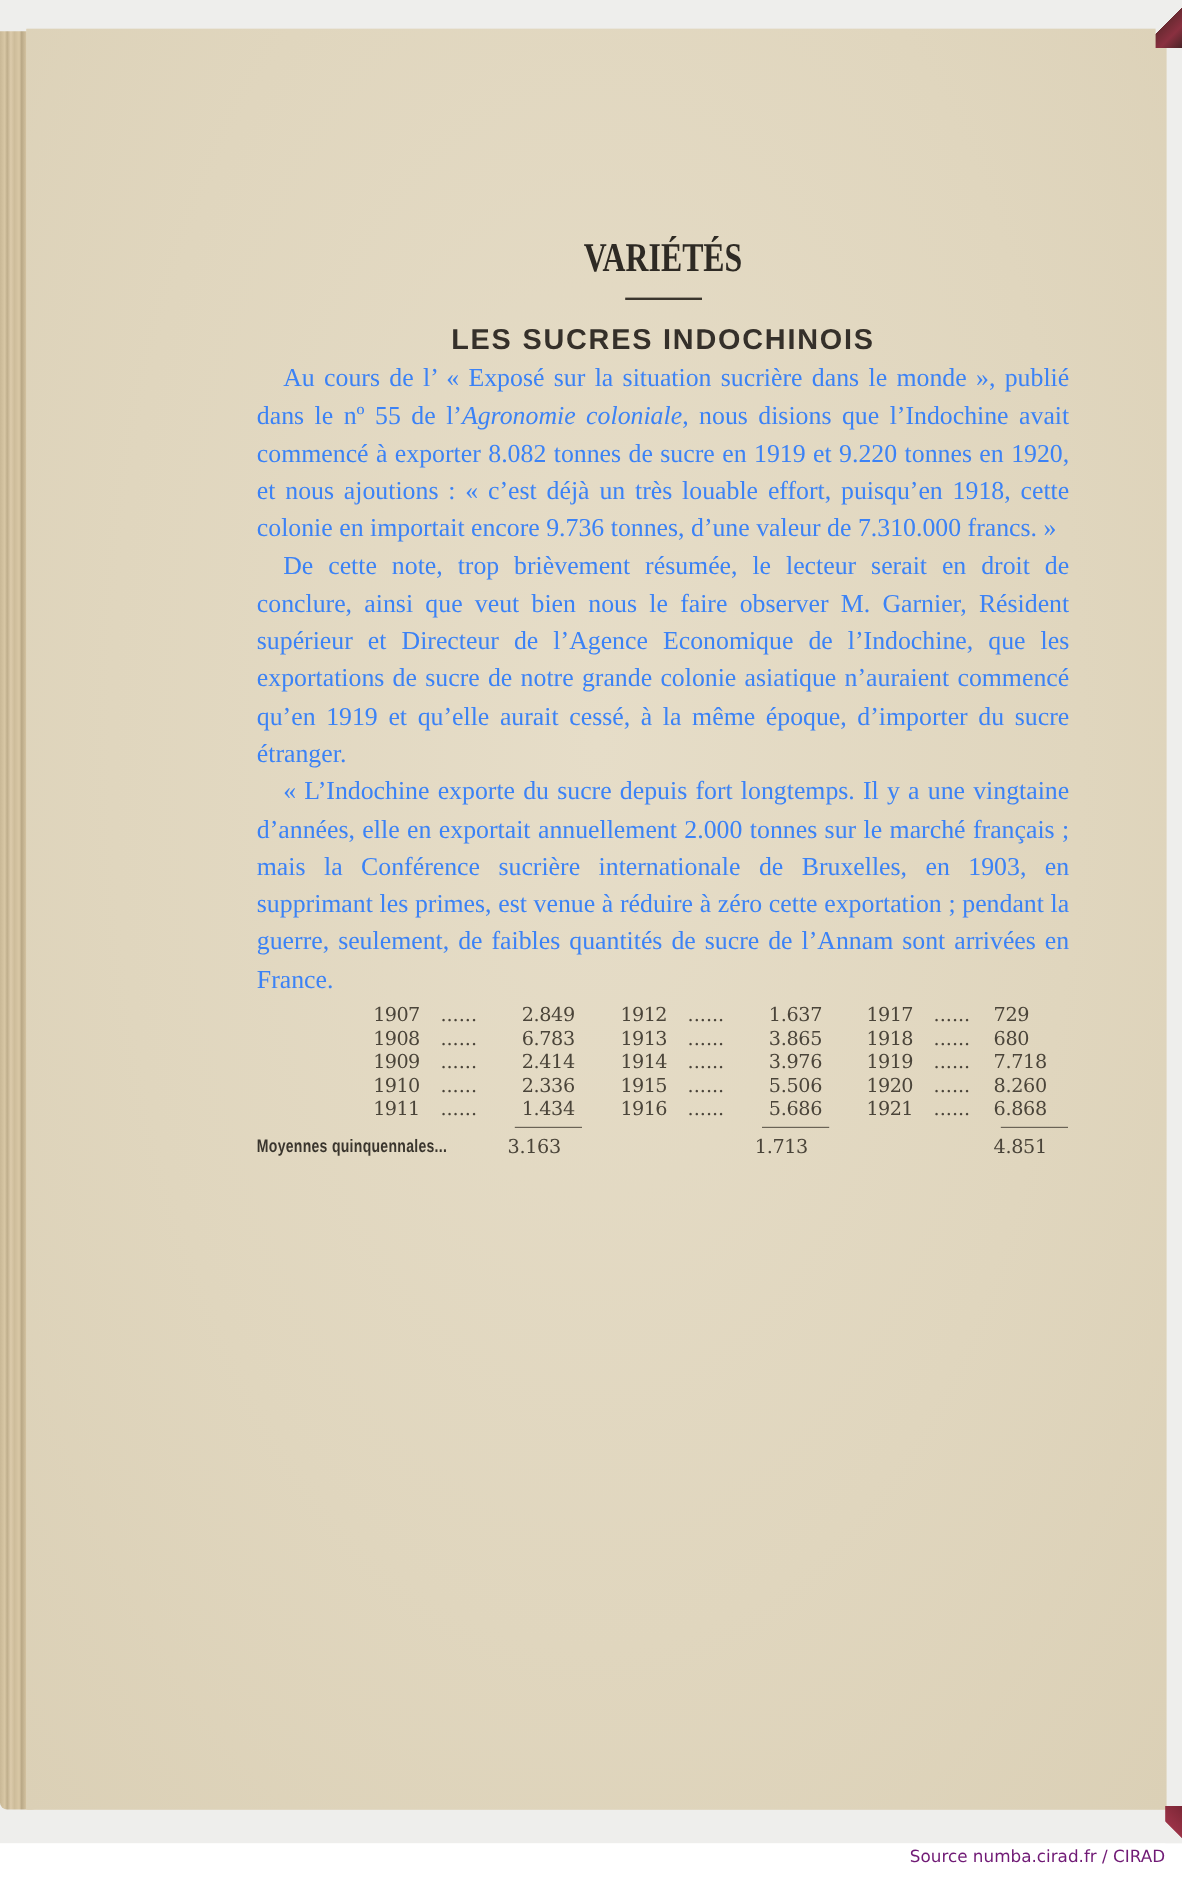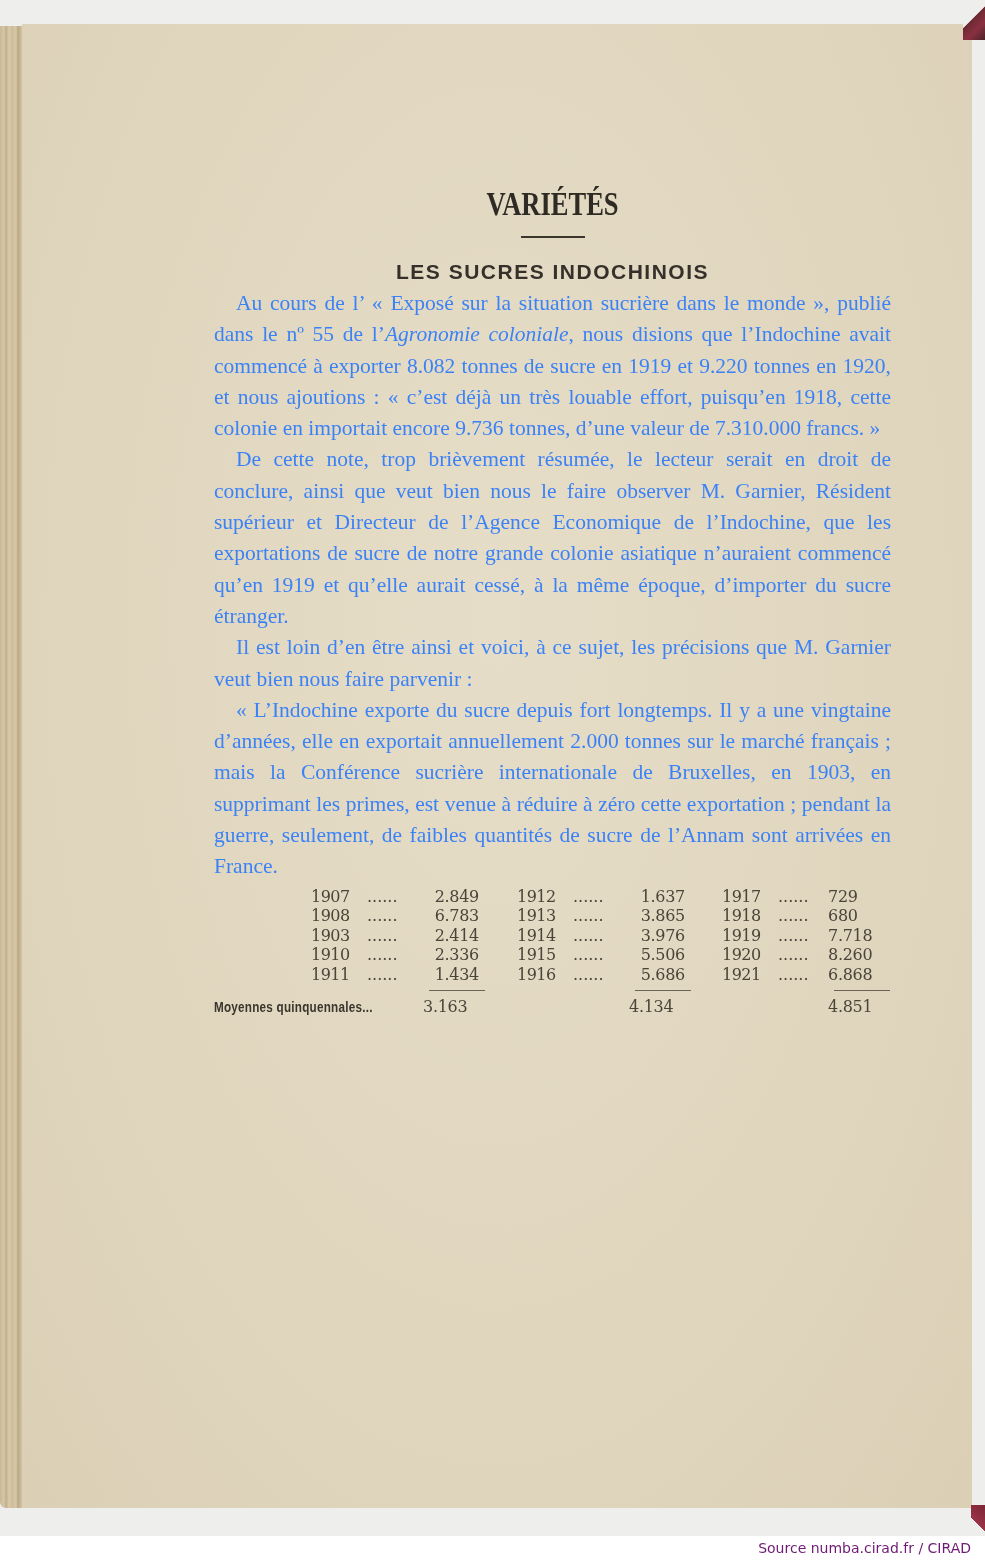--- a/index.html
+++ b/index.html
@@ -42,21 +42,21 @@
     }
     .binding-bottom {
       position: absolute;
       right: 0; top: 1505px;
       width: 14px; height: 31px;
       background: linear-gradient(45deg, #eeeeec 0 40%, #9b3347 41%, #7b2636 100%);
     }
     .content {
       position: absolute;
       left: 214px;
-      top: 180px;
+      top: 192px;
       width: 677px;
       color: #3a352d;
     }
     .main-title {
       text-align: center;
       font-family: "Liberation Serif", serif;
       font-weight: bold;
       font-size: 34px;
       letter-spacing: 0px;
       transform: scaleX(0.78);
@@ -66,21 +66,21 @@
     }
     .title-rule {
       width: 64px;
       height: 2px;
       background: #3a352d;
       margin: 8px auto 0 auto;
     }
     .subtitle {
       text-align: center;
       font-family: "Liberation Sans", sans-serif;
-      font-size: 21px;
+      font-size: 24px;
       letter-spacing: 1.5px;
       margin: 20px 0 0 0;
       line-height: 28px;
       color: #35302a;
     }
     .para {
       font-family: "Liberation Serif", serif;
       font-size: 21.5px;
       line-height: 31.3px;
       text-align: justify;
@@ -168,28 +168,27 @@
 <div class="binding-bottom"></div>
 
 <div class="content">
   <h1 class="main-title">VARIÉTÉS</h1>
   <div class="title-rule"></div>
   <h2 class="subtitle">LES SUCRES INDOCHINOIS</h2>
 
   <p class="para first"><span>Au cours de l’ « Exposé sur la situation sucrière dans le monde », publié dans le nº 55 de l’</span><em>Agronomie coloniale</em><span>, nous disions que l’Indochine avait commencé à exporter 8.082 tonnes de sucre en 1919 et 9.220 tonnes en 1920, et nous ajoutions : « c’est déjà un très louable effort, puisqu’en 1918, cette colonie en importait encore 9.736 tonnes, d’une valeur de 7.310.000 francs. »</span></p>
 
   <p class="para">De cette note, trop brièvement résumée, le lecteur serait en droit de conclure, ainsi que veut bien nous le faire observer M. Garnier, Résident supérieur et Directeur de l’Agence Economique de l’Indochine, que les exportations de sucre de notre grande colonie asiatique n’auraient commencé qu’en 1919 et qu’elle aurait cessé, à la même époque, d’importer du sucre étranger.</p>
-  <p class="para">Il est loin d’en être ainsi et voici, à ce sujet, les précisions que M. Garnier veut bien nous faire parvenir :</p>
   <p class="para">« L’Indochine exporte du sucre depuis fort longtemps. Il y a une vingtaine d’années, elle en exportait annuellement 2.000 tonnes sur le marché français ; mais la Conférence sucrière internationale de Bruxelles, en 1903, en supprimant les primes, est venue à réduire à zéro cette exportation ; pendant la guerre, seulement, de faibles quantités de sucre de l’Annam sont arrivées en France.</p>
 
   <div class="table-wrap">
     <div class="tcol col1">
       <div class="trow"><span class="tyear">1907</span><span class="tdots">......</span><span class="tval">2.849</span></div>
       <div class="trow"><span class="tyear">1908</span><span class="tdots">......</span><span class="tval">6.783</span></div>
-      <div class="trow"><span class="tyear">1903</span><span class="tdots">......</span><span class="tval">2.414</span></div>
+      <div class="trow"><span class="tyear">1909</span><span class="tdots">......</span><span class="tval">2.414</span></div>
       <div class="trow"><span class="tyear">1910</span><span class="tdots">......</span><span class="tval">2.336</span></div>
       <div class="trow"><span class="tyear">1911</span><span class="tdots">......</span><span class="tval">1.434</span></div>
     </div>
 
     <div class="tcol col2">
       <div class="trow"><span class="tyear">1912</span><span class="tdots">......</span><span class="tval">1.637</span></div>
       <div class="trow"><span class="tyear">1913</span><span class="tdots">......</span><span class="tval">3.865</span></div>
       <div class="trow"><span class="tyear">1914</span><span class="tdots">......</span><span class="tval">3.976</span></div>
       <div class="trow"><span class="tyear">1915</span><span class="tdots">......</span><span class="tval">5.506</span></div>
       <div class="trow"><span class="tyear">1916</span><span class="tdots">......</span><span class="tval">5.686</span></div>
@@ -203,20 +202,20 @@
       <div class="trow"><span class="tyear">1921</span><span class="tdots">......</span><span class="tval-wide">6.868</span></div>
     </div>
 
     <div class="avg-rule" style="left:215px;"></div>
     <div class="avg-rule" style="left:421px;"></div>
     <div class="avg-rule" style="left:620px;"></div>
 
     <div class="avg-row">
       <span class="avg-label">Moyennes quinquennales...</span>
       <span class="avg-val" style="left:209px;">3.163</span>
-      <span class="avg-val" style="left:415px;">4.134</span>
+      <span class="avg-val" style="left:415px;">1.713</span>
       <span class="avg-val" style="left:614px;">4.851</span>
     </div>
   </div>
 
 </div>
 
 <div class="source-credit">Source numba.cirad.fr / CIRAD</div>
 
 </body></html>

